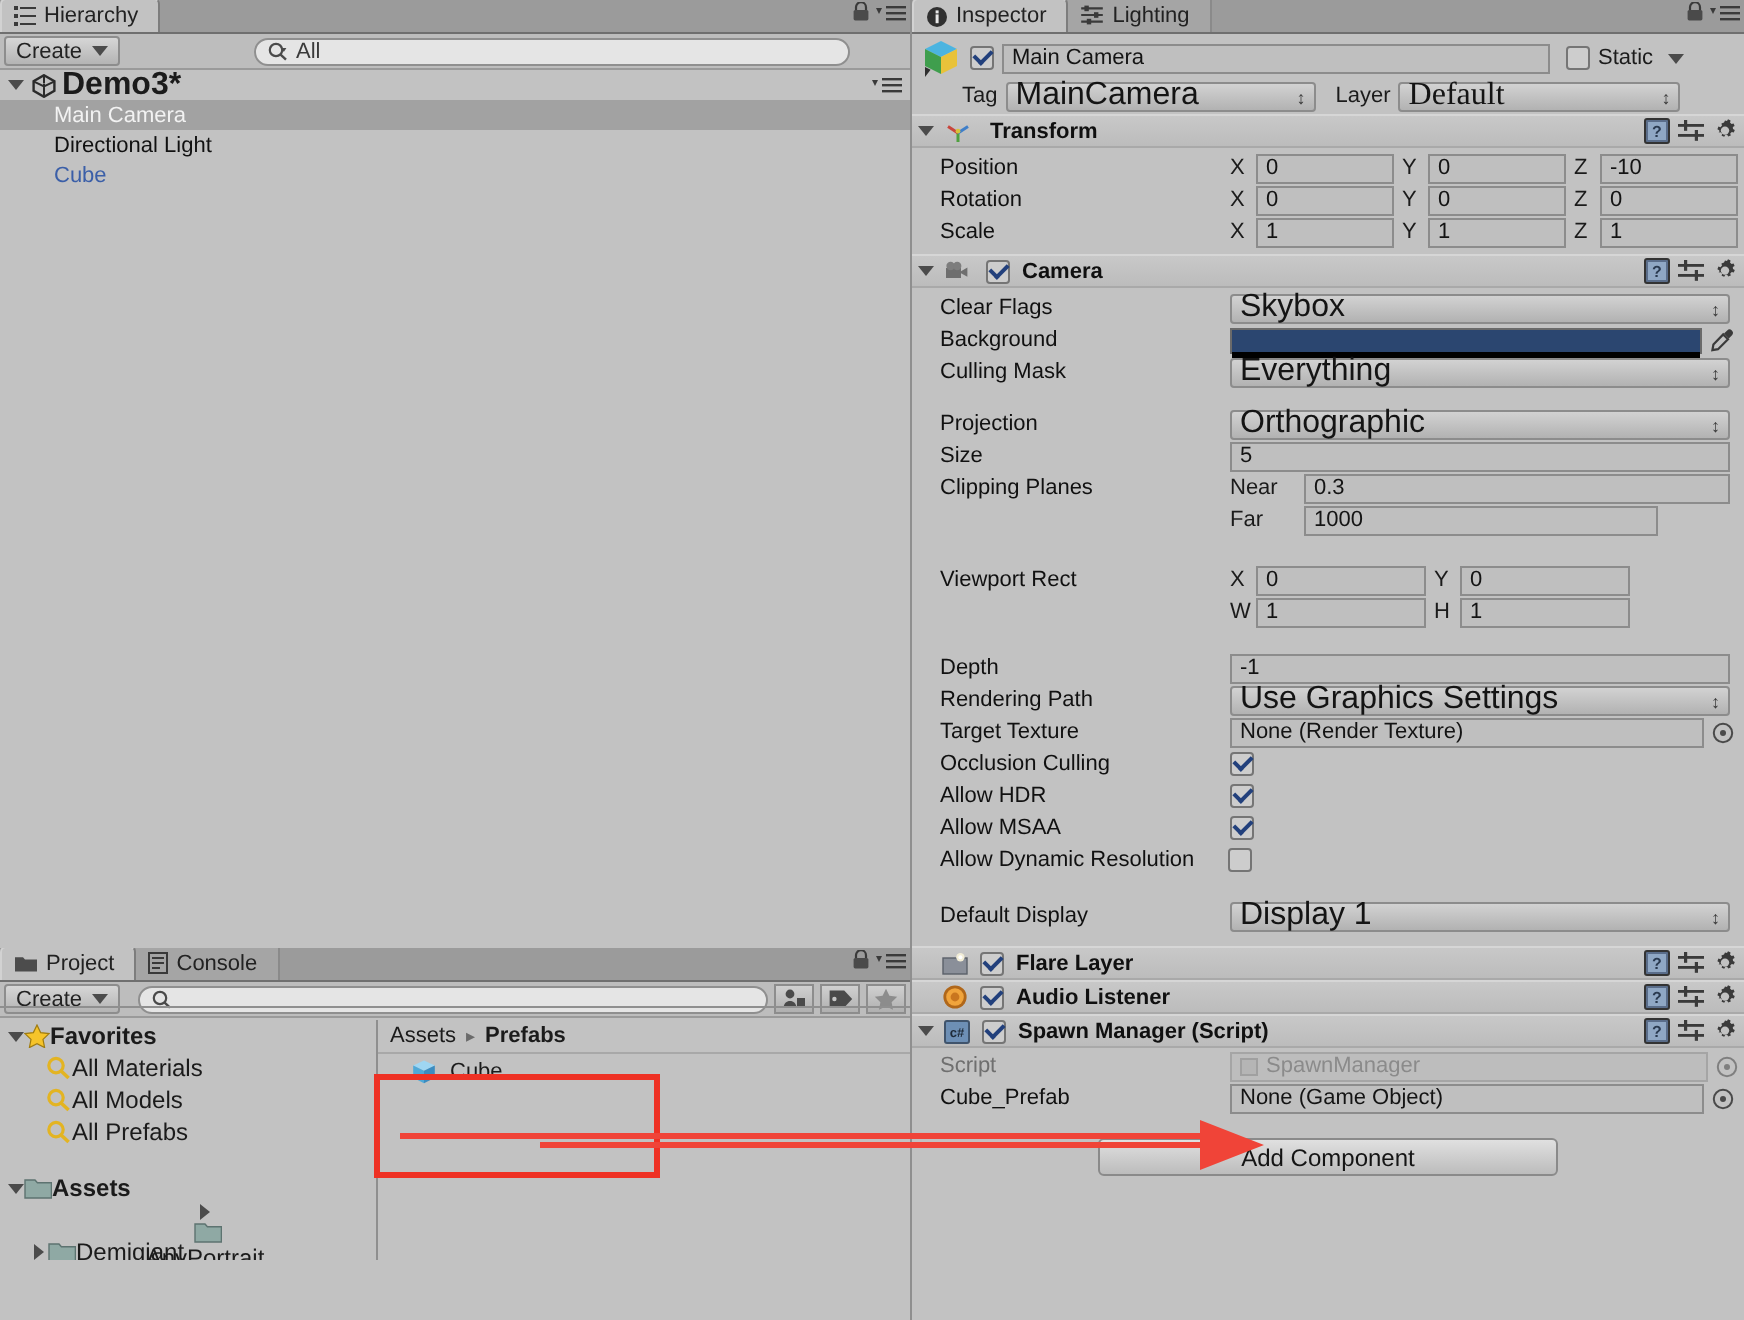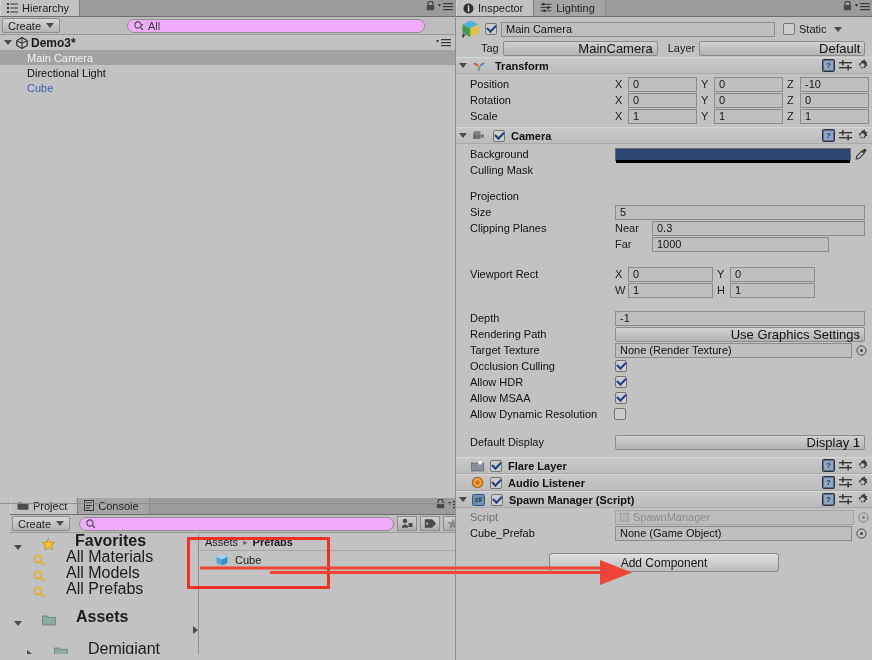--- a/index.html
+++ b/index.html
@@ -55,21 +55,21 @@
     border: 1px solid #8d8d8d; border-radius: 2px;
     font-size: 11px; color: #222;
   }
   .tb-icon-btn{
     width: 20px; height: 15px; display:flex;align-items:center;justify-content:center;
     background: linear-gradient(#d0d0d0,#b0b0b0);
     border: 1px solid #8d8d8d;
   }
   .searchfield {
     flex: 1; height: 14px;
-    background: #f0abfc;
+    background: #e5e5e5;
     border: 1px solid #8f8f8f;
     border-radius: 7px;
     display: flex; align-items: center; padding: 0 6px; gap: 3px;
     font-size: 11px; color: #3a3a3a;
   }
 
   
   .scene-row {
     height: 15px; display: flex; align-items: center; gap: 3px;
     padding-left: 4px; position: relative;
@@ -90,21 +90,21 @@
   .txtfield {
     height: 15px; background: #bfbfbf;
     border: 1px solid #8c8c8c;
     display: flex; align-items: center; padding: 0 4px;
     font-size: 11px; color: #141414;
   }
   .popup {
     height: 15px; background: linear-gradient(#d2d2d2,#b2b2b2);
     border: 1px solid #8c8c8c; border-radius: 2px;
     display: flex; align-items: center; padding: 0 4px;
-    font-size: 13px; color: #141414; position: relative; justify-content: flex-end;
+    font-size: 16px; color: #141414; position: relative;
   }
   .popup:after {
     content: "\2195"; position: absolute; right: 4px; top: 0;
     font-size: 9px; color: #3c3c3c; line-height: 14px;
   }
   .chk {
     width: 12px; height: 12px; background: #cdcdcd;
     border: 1px solid #757575; border-radius: 2px;
     display: inline-flex; align-items: center; justify-content: center;
     flex: none;
@@ -139,21 +139,21 @@
 
   .addcomp {
     width: 230px; height: 19px; margin: 9px auto 0 auto;
     background: linear-gradient(#e0e0e0,#bcbcbc);
     border: 1px solid #8a8a8a; border-radius: 3px;
     display: flex; align-items: center; justify-content: center;
     font-size: 12px; color: #151515;
   }
 
   
-  .fav-row { height: 16px; display: flex; align-items: flex-end; gap: 20px; font-size: 16px; }
+  .fav-row { height: 16px; display: flex; align-items: center; gap: 0; font-size: 12px; }
   .breadcrumb { height: 17px; display: flex; align-items: center; gap: 5px; padding-left: 6px;
                 border-bottom: 1px solid #a8a8a8; font-size: 11px; }
   .asset-row { height: 18px; display:flex; align-items:center; gap: 6px; padding-left: 16px; font-size: 11px; }
 
   .divider-v { position: absolute; background: #8f8f8f; width: 1px; }
   .divider-h { position: absolute; background: #8f8f8f; height: 1px; }
 
   
   .redbox {
     position: absolute; border: 3px solid #ee3124; pointer-events: none;
@@ -222,21 +222,21 @@
     </div>
 
     <div class="scene-row">
       <span class="tri down"></span>
       <span class="icon" style="margin-left:1px;">
         <svg width="12" height="12" viewBox="0 0 12 12">
             <path d="M6 0.6L11.2 3.6v4.8L6 11.4 0.8 8.4V3.6z" fill="none" stroke="#2b2b2b" stroke-width="1.2"></path>
             <path d="M6 0.6v4.2M6 5v6.4M11 3.8L6 6.2 1 3.8" fill="none" stroke="#2b2b2b" stroke-width="1"></path>
           </svg>
       </span>
-      <span style="font-size:12px;">Demo3*</span>
+      <span style="font-size:16px;">Demo3*</span>
       <span class="icon" style="position:absolute;right:4px;">
         <svg width="15" height="9" viewBox="0 0 15 9">
             <g fill="#3a3a3a">
               <path d="M0 2l3 0-1.5 3z"></path>
               <rect x="5" y="1" width="10" height="1.2"></rect>
               <rect x="5" y="4" width="10" height="1.2"></rect>
               <rect x="5" y="7" width="10" height="1.2"></rect>
             </g>
           </svg>
       </span>
@@ -248,21 +248,21 @@
       </div>
       <div class="h-row">
         <span>Directional Light</span>
       </div>
       <div class="h-row prefab">
         <span>Cube</span>
       </div>
     </div>
   </div>
 
-  <div class="panel" style="left:0;top:498px;width:455px;height:156px;margin-left:10px;">
+  <div class="panel" style="left:0;top:474px;width:455px;height:156px;">
     <div class="tabbar">
       <div class="tab active">
         <span class="icon">
           <svg width="12" height="10" viewBox="0 0 12 10">
               <path d="M0.5 1.6h4l1 1.2h6v6H0.5z" fill="#4c4c4c"></path>
             </svg>
         </span>
         <span>Project</span>
       </div>
       <div class="tab">
@@ -488,21 +488,21 @@
         <span class="chk" style="margin-left:4px;"></span>
         <span style="font-size:11px;">Static</span>
         <span class="tri down" style="margin-left:3px;"></span>
       </div>
       <div class="insp-tagrow">
         <span>Tag</span>
         <div class="popup" style="width:155px;">
           <span>MainCamera</span>
         </div>
         <span style="margin-left:6px;">Layer</span>
-        <div class="popup" style="width:166px;">
+        <div class="popup" style="width:141px;font-family:Liberation Serif, serif;">
           <span>Default</span>
         </div>
       </div>
     </div>
 
     <div class="comp-header">
       <span class="tri down"></span>
       <span class="icon" style="margin-left:2px;">
         <svg width="14" height="13" viewBox="0 0 14 13">
             <g stroke-width="1.5" fill="none">
@@ -621,42 +621,54 @@
         <span class="icon">
           <svg width="13" height="13" viewBox="0 0 13 13">
               <path d="M6.5 1.3l1 .2.5-.9 1.3.7-.3 1 .8.7 1-.3.5 1.3-.9.5.1 1 .9.5-.5 1.3-1-.3-.8.8.3 1-1.3.5-.5-.9-1 .1-.5.9-1.3-.5.3-1-.8-.8-1 .3L2.8 7.6l.9-.5-.1-1-.9-.5.5-1.3 1 .3.8-.8-.3-1 1.3-.5z" fill="#3a3a3a"></path>
               <circle cx="6.5" cy="6.3" r="2.1" fill="#c2c2c2"></circle>
             </svg>
         </span>
       </span>
     </div>
     <div class="comp-body">
 
+      <div class="prop-row">
+        <span class="prop-label">Clear Flags</span>
+        <div class="popup" style="width:250px;">
+          <span>Skybox</span>
+        </div>
+      </div>
 
       <div class="prop-row">
         <span class="prop-label">Background</span>
         <div style="width:236px;height:13px;border:1px solid #6a6a6a;background:#2b4670;position:relative;">
           <div style="position:absolute;left:0;right:0;bottom:-3px;height:3px;background:#000;"></div>
         </div>
         <span class="icon" style="margin-left:4px;">
           <svg width="13" height="13" viewBox="0 0 13 13">
               <path d="M8.6 1.2a1.7 1.7 0 0 1 2.4 2.4L9.4 5.2 7 2.8z" fill="#3a3a3a"></path>
               <path d="M6.6 3.2l2.4 2.4-5 5-2.8.5.5-2.8z" fill="none" stroke="#3a3a3a" stroke-width="1.1"></path>
             </svg>
         </span>
       </div>
 
       <div class="prop-row">
         <span class="prop-label">Culling Mask</span>
+        <div class="popup" style="width:250px;">
+          <span>Everything</span>
+        </div>
       </div>
 
       <div style="height:10px;"></div>
 
       <div class="prop-row">
         <span class="prop-label">Projection</span>
+        <div class="popup" style="width:250px;">
+          <span>Orthographic</span>
+        </div>
       </div>
 
       <div class="prop-row">
         <span class="prop-label">Size</span>
         <div class="txtfield" style="width:250px;">
           <span>5</span>
         </div>
       </div>
 
       <div class="prop-row">

